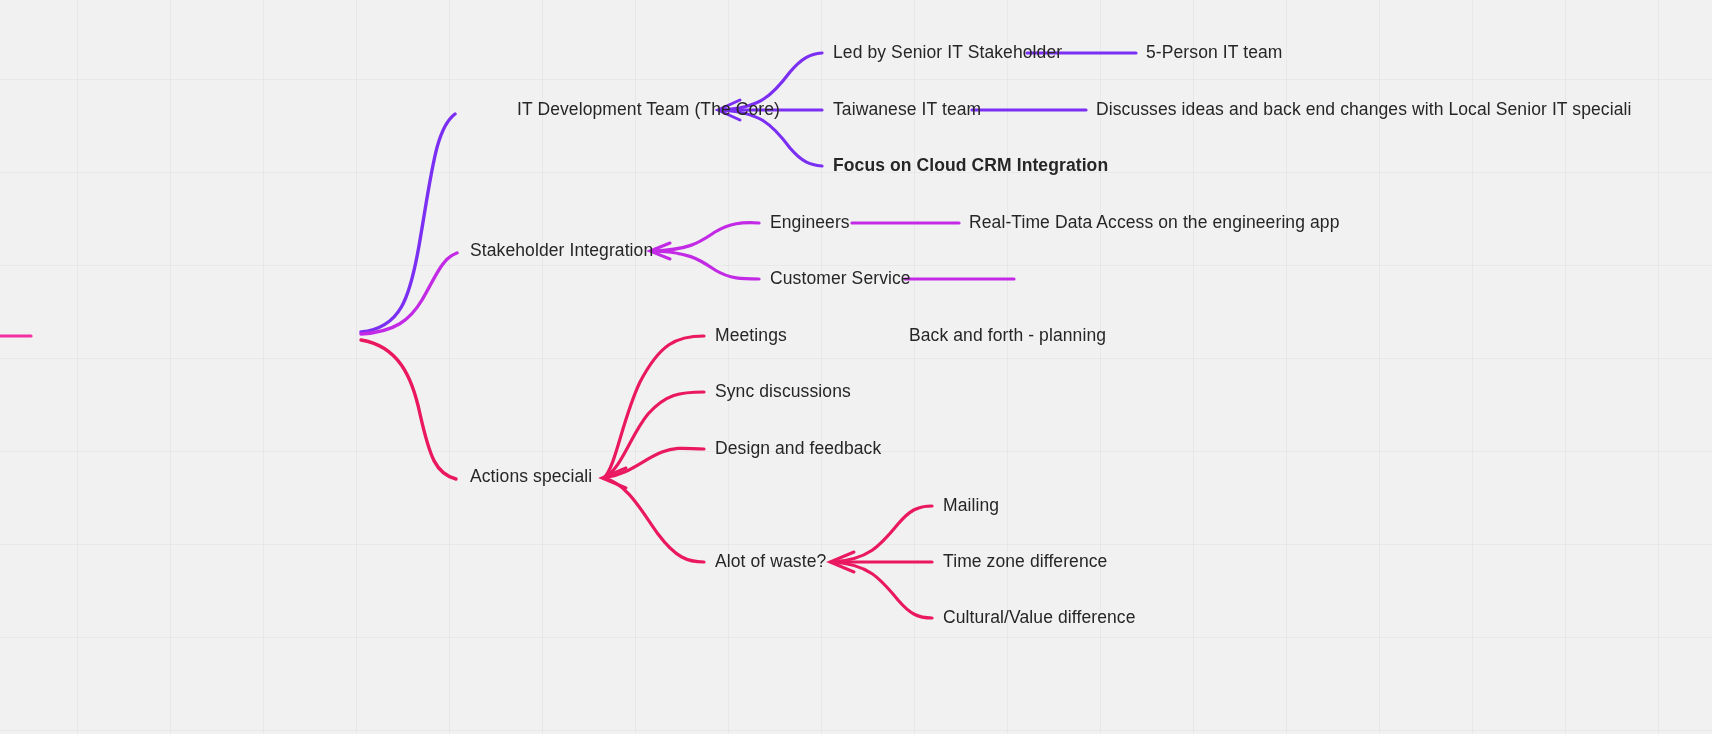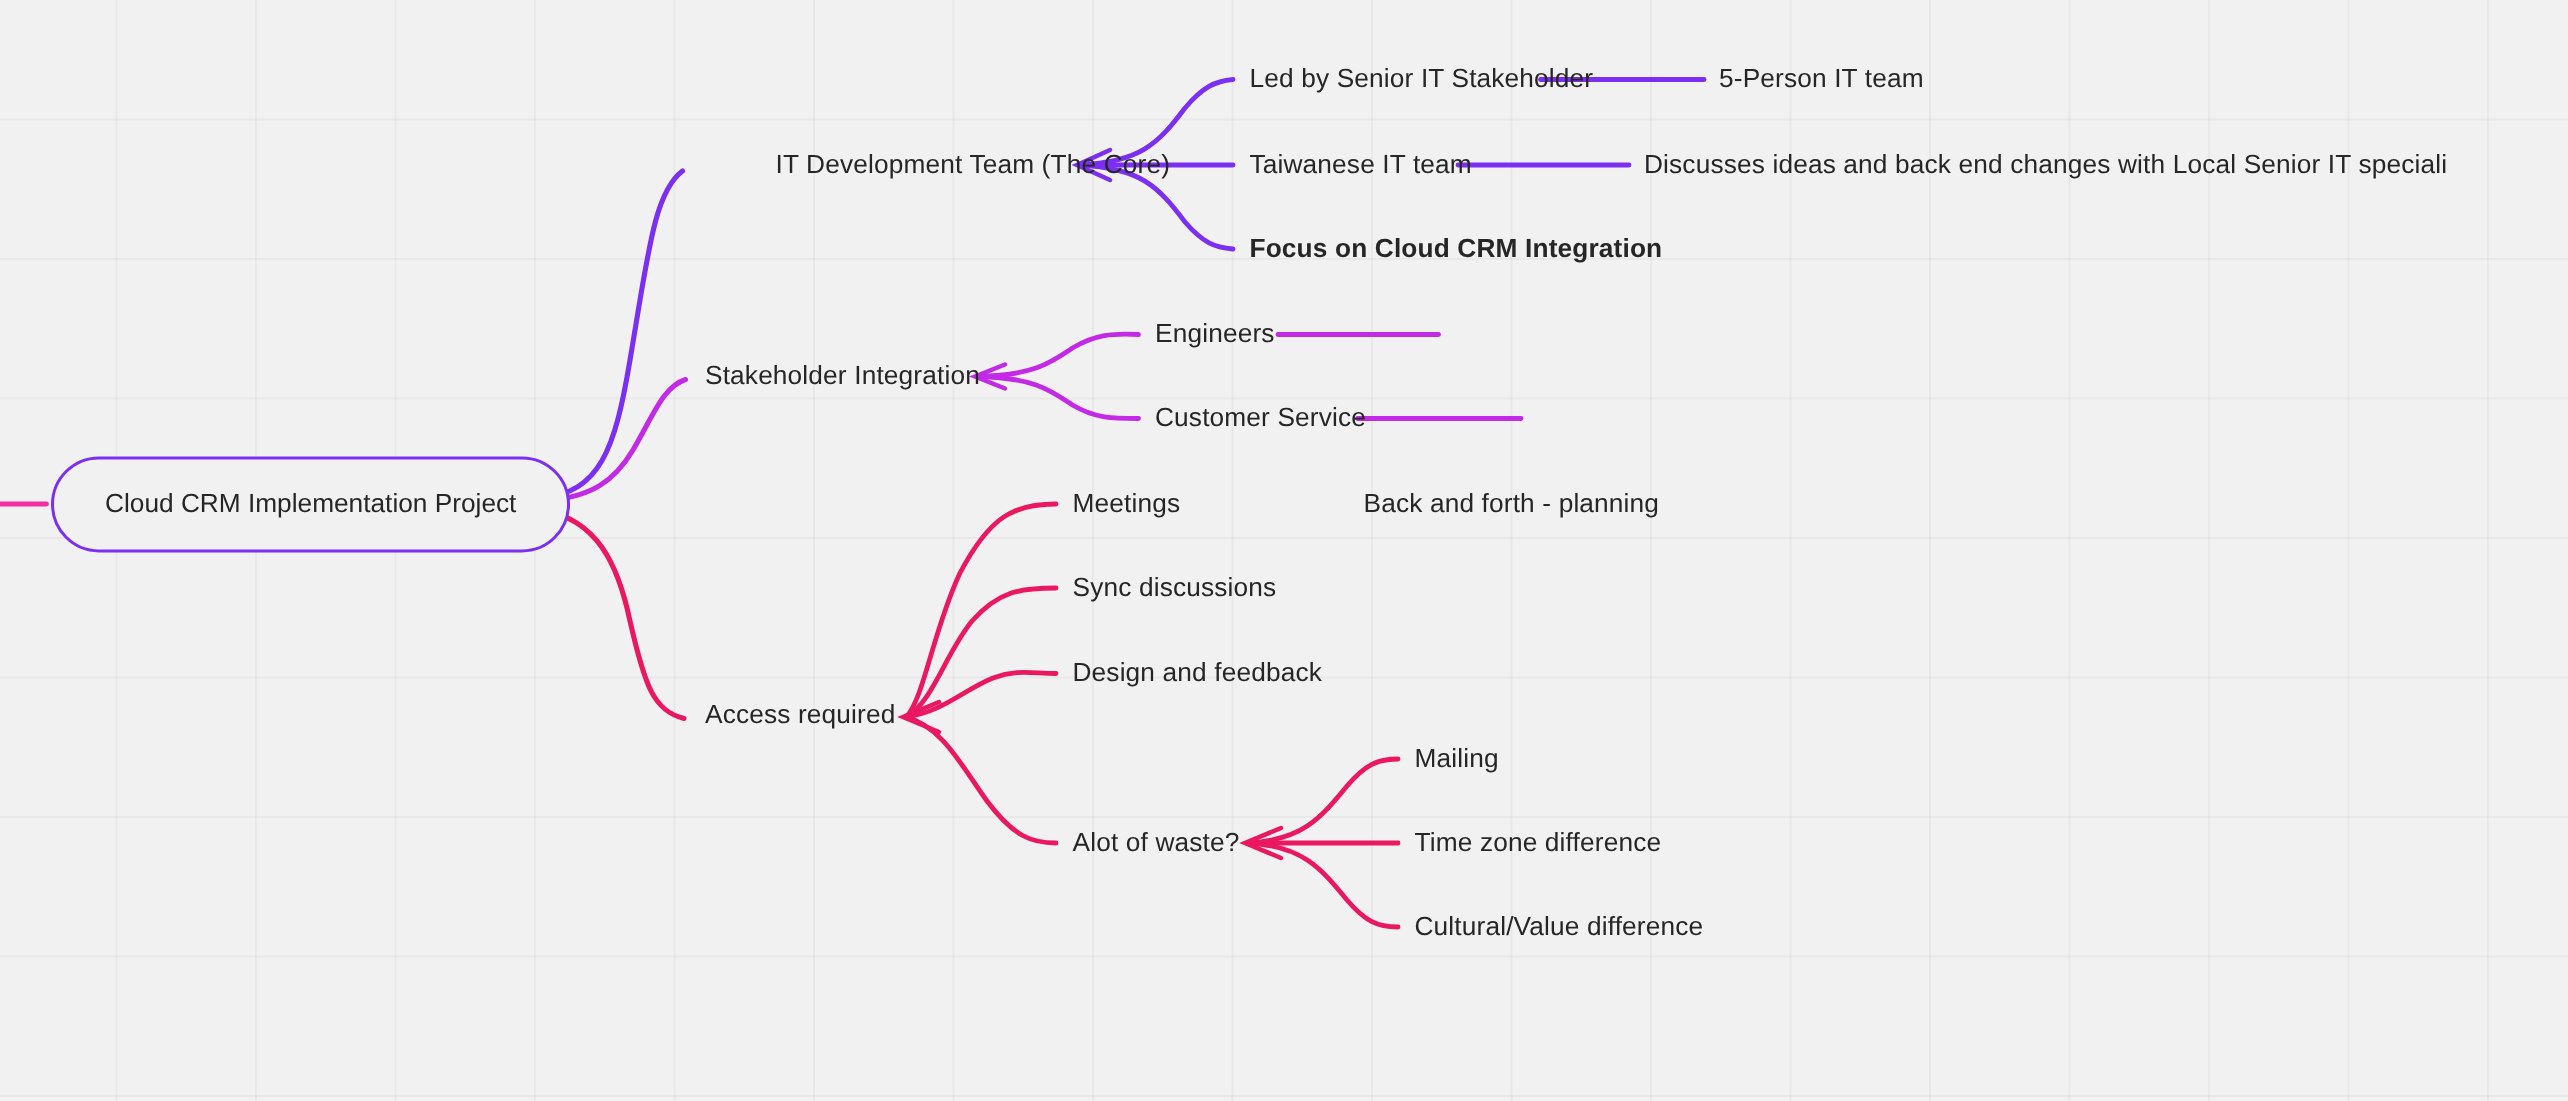--- a/index.html
+++ b/index.html
@@ -92,39 +92,39 @@
       <path d="M 832,562 L 932,562" stroke="#ea1860"></path>
       <path d="M 832,562 C 868,564 880,578 898,600 C 910,614 918,618 932,618" stroke="#ea1860"></path>
 
       <path d="M 740,100 L 718,110 L 740,120" stroke="#7b2ff2" stroke-width="3"></path>
       <path d="M 670,243 L 650,251 L 670,259" stroke="#c32ae6" stroke-width="3"></path>
       <path d="M 626,468 L 602,478 L 626,488" stroke="#ea1860" stroke-width="3"></path>
       <path d="M 854,552 L 830,562 L 854,572" stroke="#ea1860" stroke-width="3"></path>
     </g>
   </svg>
 
-  <div class="root-node" style="left:34px; top:336px;">Cloud CRM Implementation Project</div>
 
   <div class="node" style="left:470px; top:110px;margin-left:47px;">IT Development Team (The Core)</div>
 
   <div class="node" style="left:833px; top:53px;">Led by Senior IT Stakeholder</div>
   <div class="node" style="left:1146px; top:53px;">5-Person IT team</div>
 
   <div class="node" style="left:833px; top:110px;">Taiwanese IT team</div>
   <div class="node" style="left:1096px; top:110px;">Discusses ideas and back end changes with Local Senior IT speciali</div>
 
   <div class="node bold" style="left:833px; top:166px;">Focus on Cloud CRM Integration</div>
 
   <div class="node" style="left:470px; top:251px;">Stakeholder Integration</div>
 
   <div class="node" style="left:770px; top:223px;">Engineers</div>
+  <div class="node" style="left:969px; top:223px;">Real-Time Data Access on the engineering app</div>
 
   <div class="node" style="left:770px; top:279px;">Customer Service</div>
 
-  <div class="node" style="left:470px; top:477px;">Access required</div>
+  <div class="node" style="left:470px; top:477px;">Actions speciali</div>
 
   <div class="node" style="left:715px; top:336px;">Meetings</div>
   <div class="node" style="left:909px; top:336px;">Back and forth - planning</div>
 
   <div class="node" style="left:715px; top:392px;">Sync discussions</div>
 
   <div class="node" style="left:715px; top:449px;">Design and feedback</div>
 
   <div class="node" style="left:715px; top:562px;">Alot of waste?</div>
 

